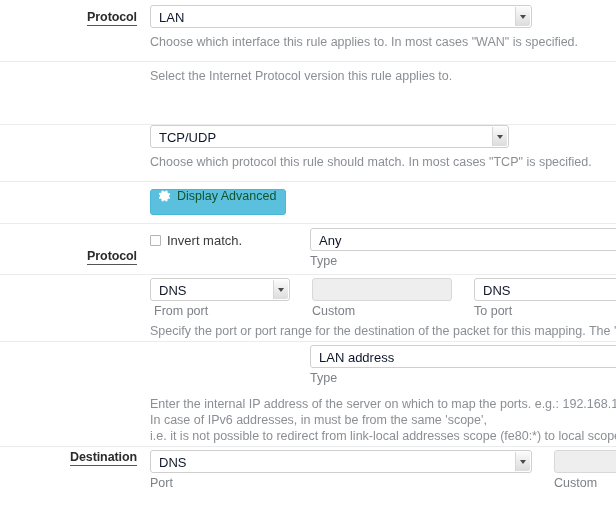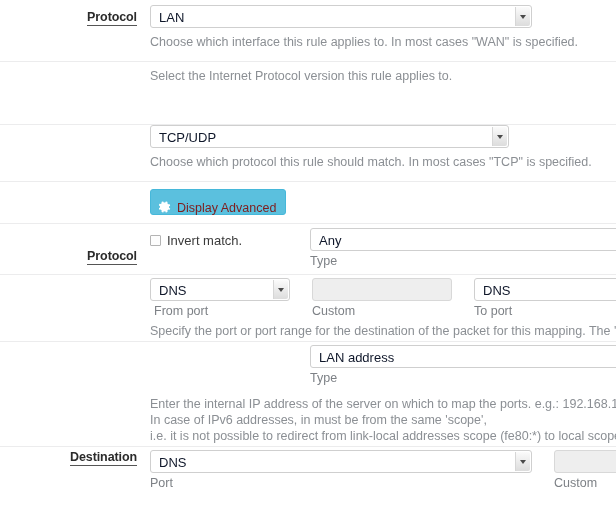--- a/index.html
+++ b/index.html
@@ -116,28 +116,28 @@
   .sub {
     color: #7d8186;
     font-size: 12.5px;
     line-height: 15px;
     white-space: nowrap;
   }
 
   
   .btn-info {
     display: inline-flex;
-    align-items: flex-end;
+    align-items: flex-start;
     gap: 5px;
     height: 26px;
     padding: 0 9px 0 8px;
     background: #5bc0de;
     border: 1px solid #46b8da;
     border-radius: 3px;
-    color: #7f1d1d;
+    color: #14532d;
     font-size: 12.5px;
     line-height: 1;
     cursor: pointer;
     white-space: nowrap;
   }
   .btn-info svg { display: block; }
 
   
   .chk-wrap {
     display: inline-flex;

